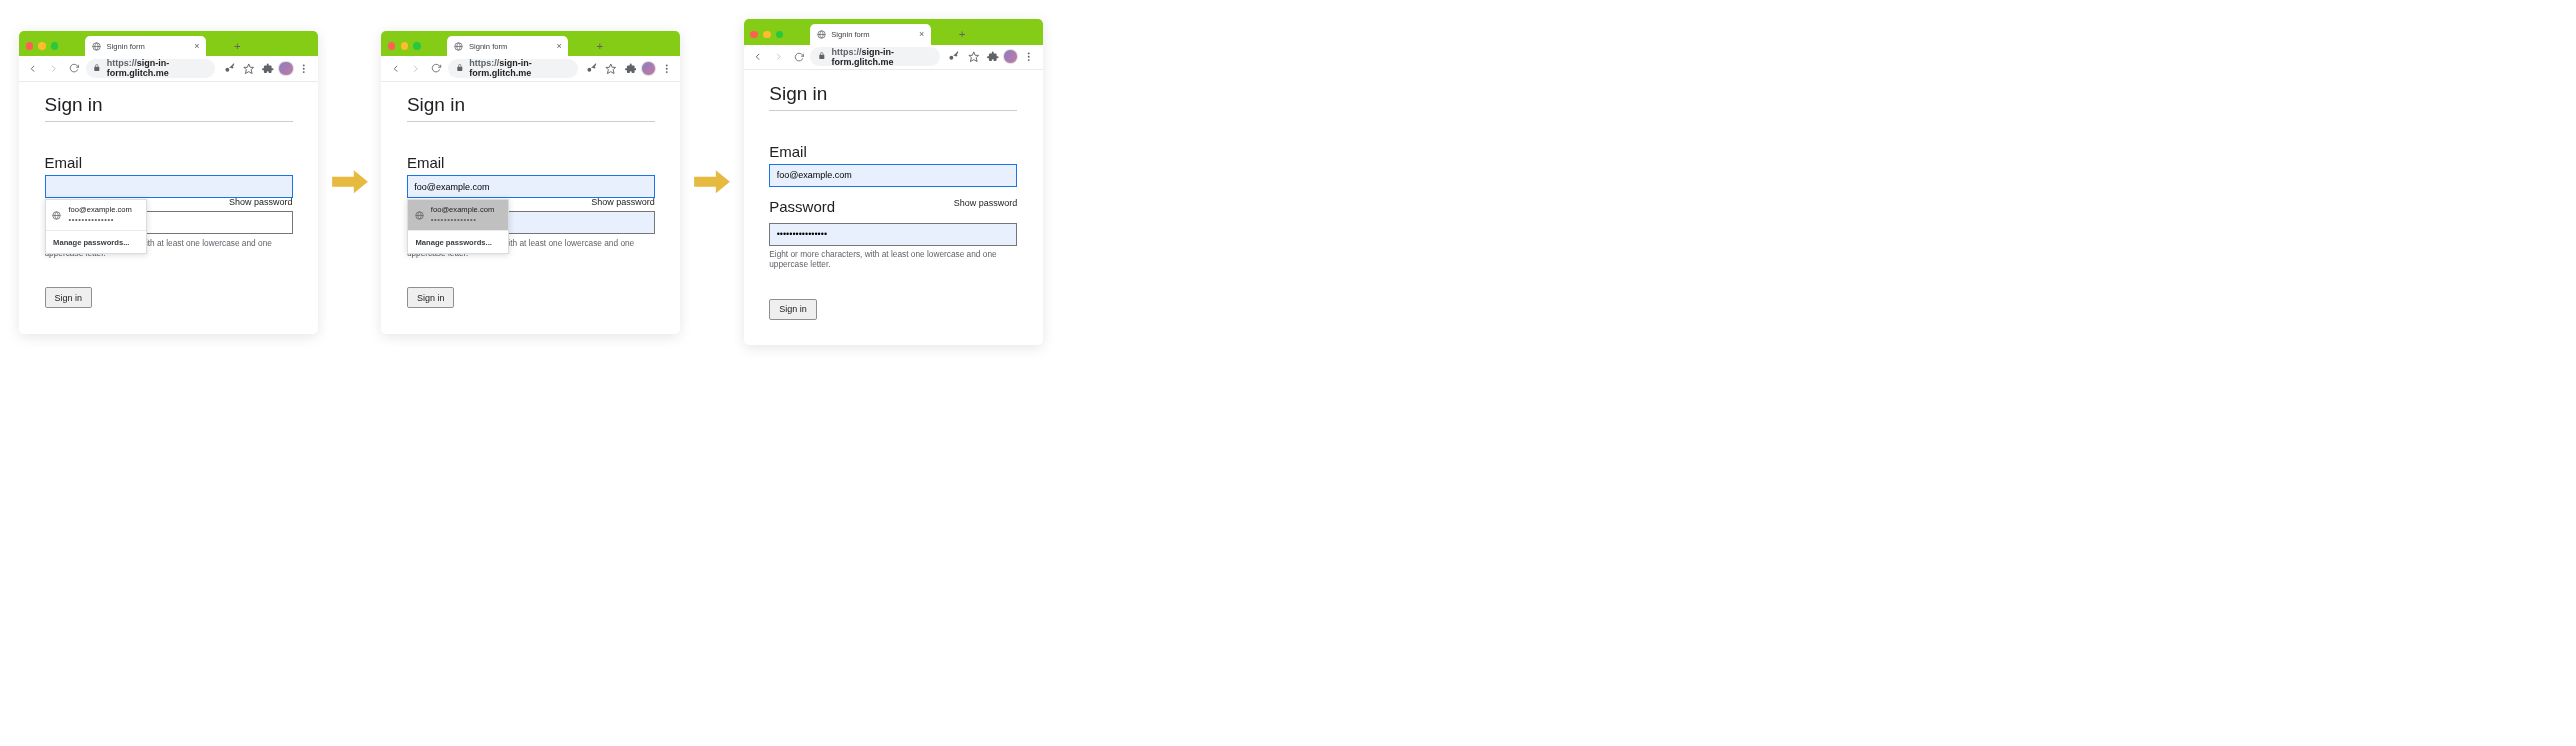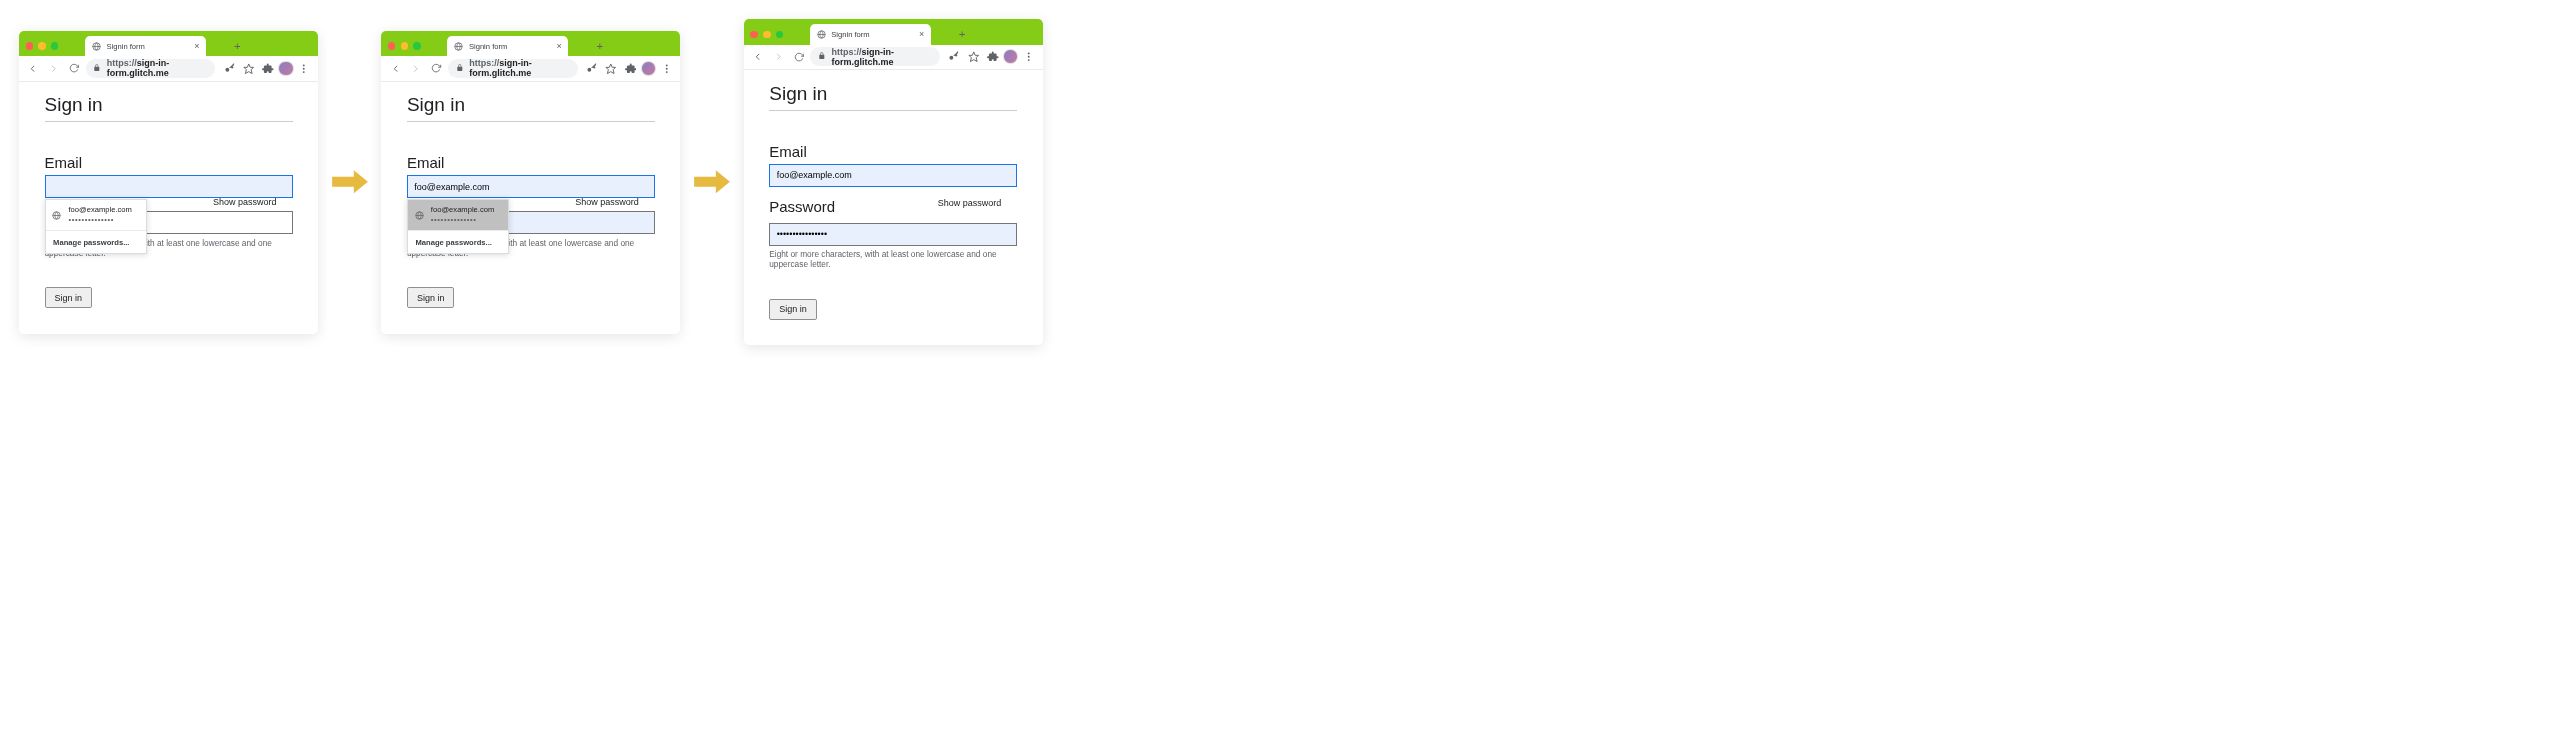--- a/index.html
+++ b/index.html
@@ -131,21 +131,21 @@
   input.text-input.focused {
     border: 1.3px solid #1a73e8;
     background: #e8f0fe;
   }
   input.text-input.autofilled {
     background: #e8f0fe;
     border: 0.6px solid #767676;
   }
   .show-pw {
     position: absolute;
-    right: 16px;
+    right: 0;
     top: -14px;
     font-size: 9px;
     color: #202124;
   }
   .hint {
     font-size: 8.3px;
     color: #5f6368;
     margin-top: 3.8px;
   }
   button.submit {

